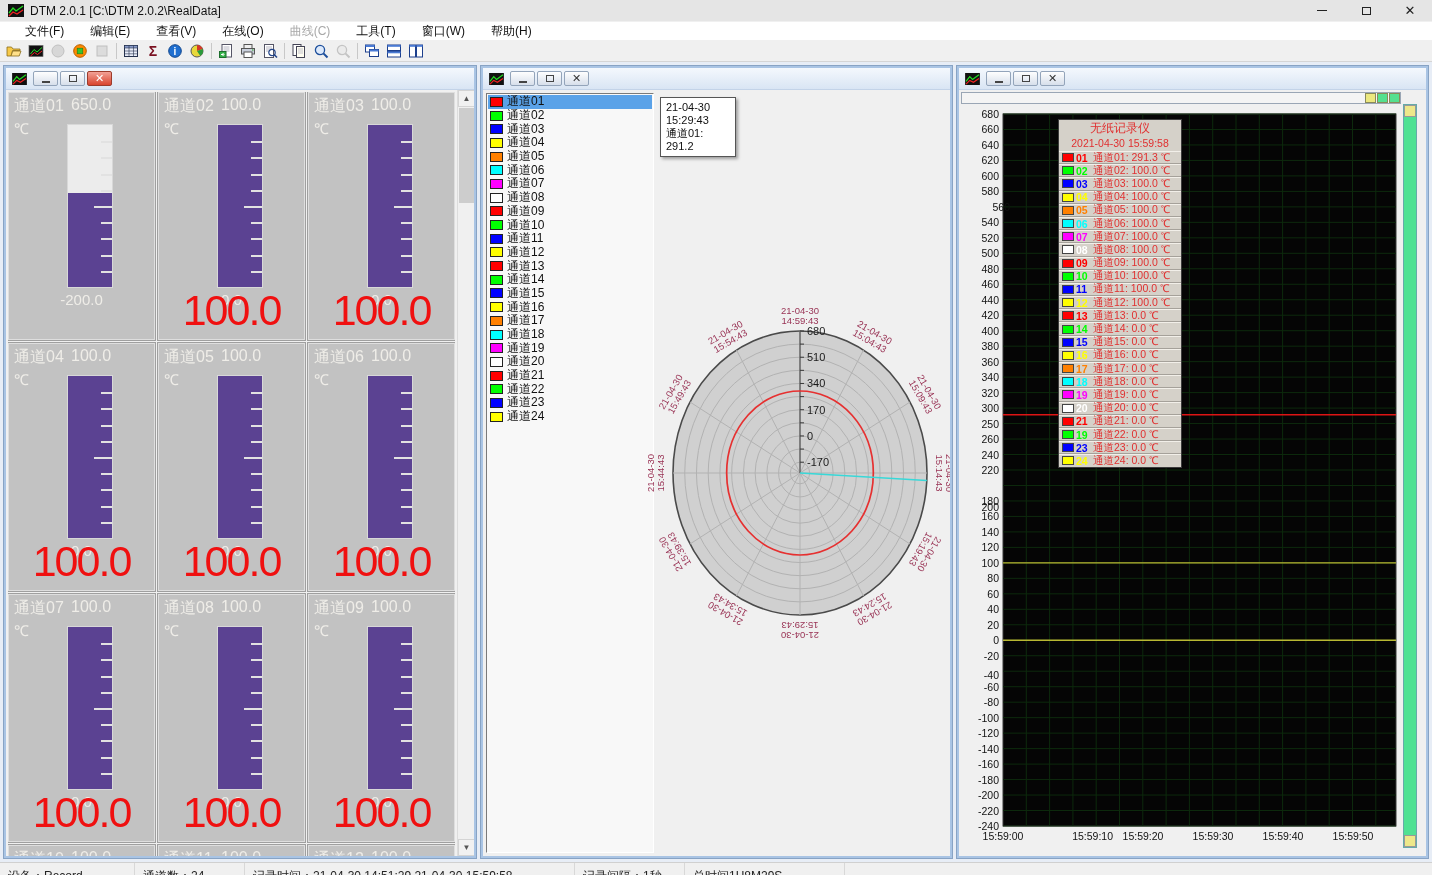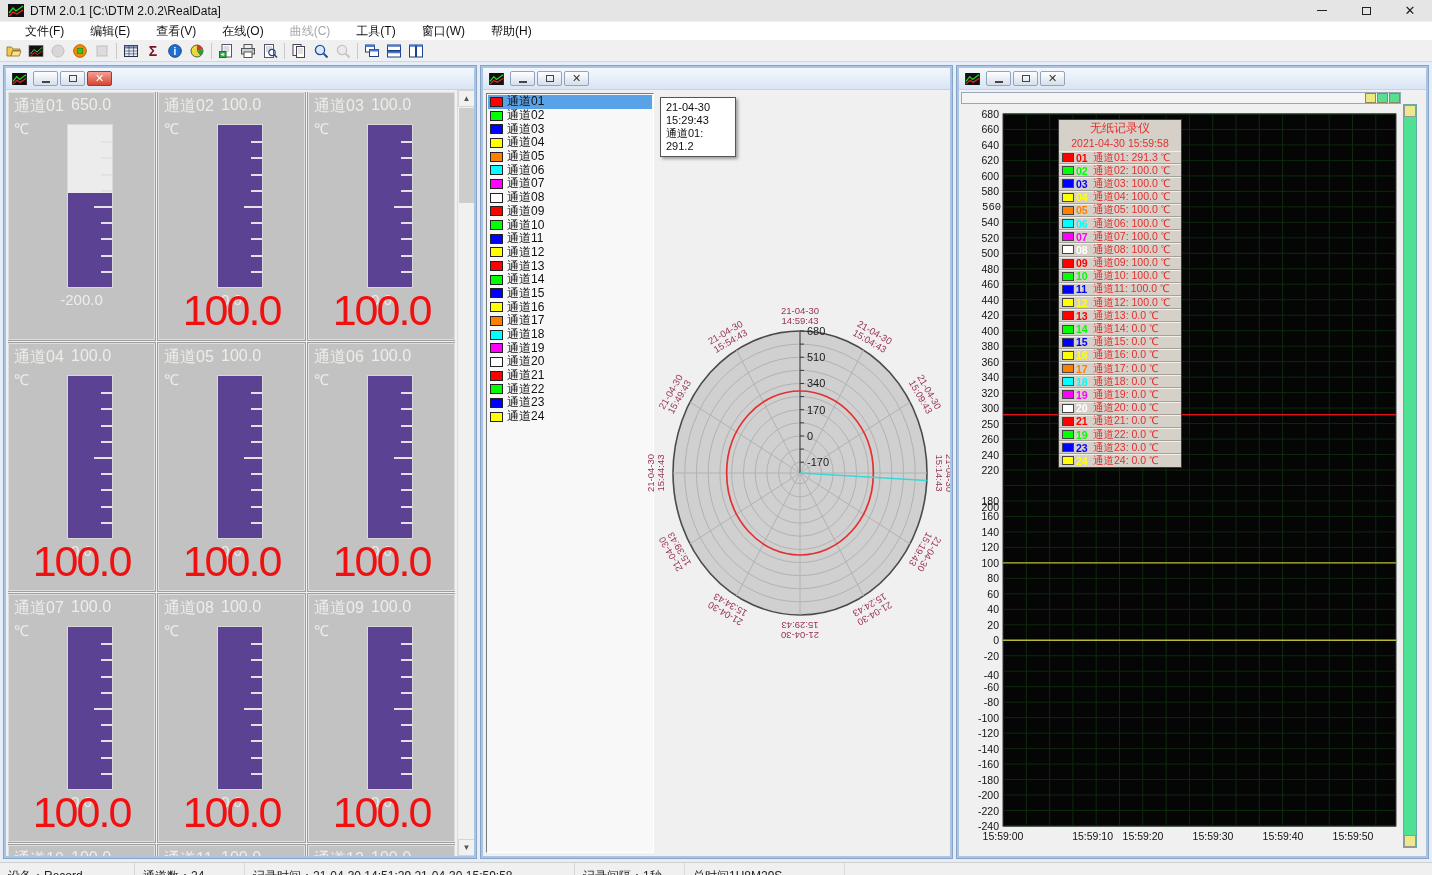--- a/index.html
+++ b/index.html
@@ -738,21 +738,21 @@
           <line x1="44" y1="472.8695652173913" x2="437" y2="472.8695652173913" stroke="#b8b832" stroke-width="1.4"></line>
           <line x1="44" y1="550.2608695652174" x2="437" y2="550.2608695652174" stroke="#b8b832" stroke-width="1.4"></line>
         </svg>
       <div id="y-labels">
           <div class="y-label" style="left:0;top:18px;">680</div>
           <div class="y-label" style="left:0;top:33.47826086956522px;">660</div>
           <div class="y-label" style="left:0;top:48.95652173913044px;">640</div>
           <div class="y-label" style="left:0;top:64.43478260869566px;">620</div>
           <div class="y-label" style="left:0;top:79.91304347826087px;">600</div>
           <div class="y-label" style="left:0;top:95.39130434782608px;">580</div>
-          <div class="y-label" style="left:2px;top:110.8695652173913px;font-family:Liberation Mono, monospace;">560</div>
+          <div class="y-label" style="left:11px;top:110.8695652173913px;">560</div>
           <div class="y-label" style="left:0;top:126.34782608695653px;">540</div>
           <div class="y-label" style="left:0;top:141.82608695652175px;">520</div>
           <div class="y-label" style="left:0;top:157.30434782608697px;">500</div>
           <div class="y-label" style="left:0;top:172.78260869565216px;">480</div>
           <div class="y-label" style="left:0;top:188.2608695652174px;">460</div>
           <div class="y-label" style="left:0;top:203.7391304347826px;">440</div>
           <div class="y-label" style="left:0;top:219.2173913043478px;">420</div>
           <div class="y-label" style="left:0;top:234.69565217391306px;">400</div>
           <div class="y-label" style="left:0;top:250.17391304347825px;">380</div>
           <div class="y-label" style="left:0;top:265.6521739130435px;">360</div>

